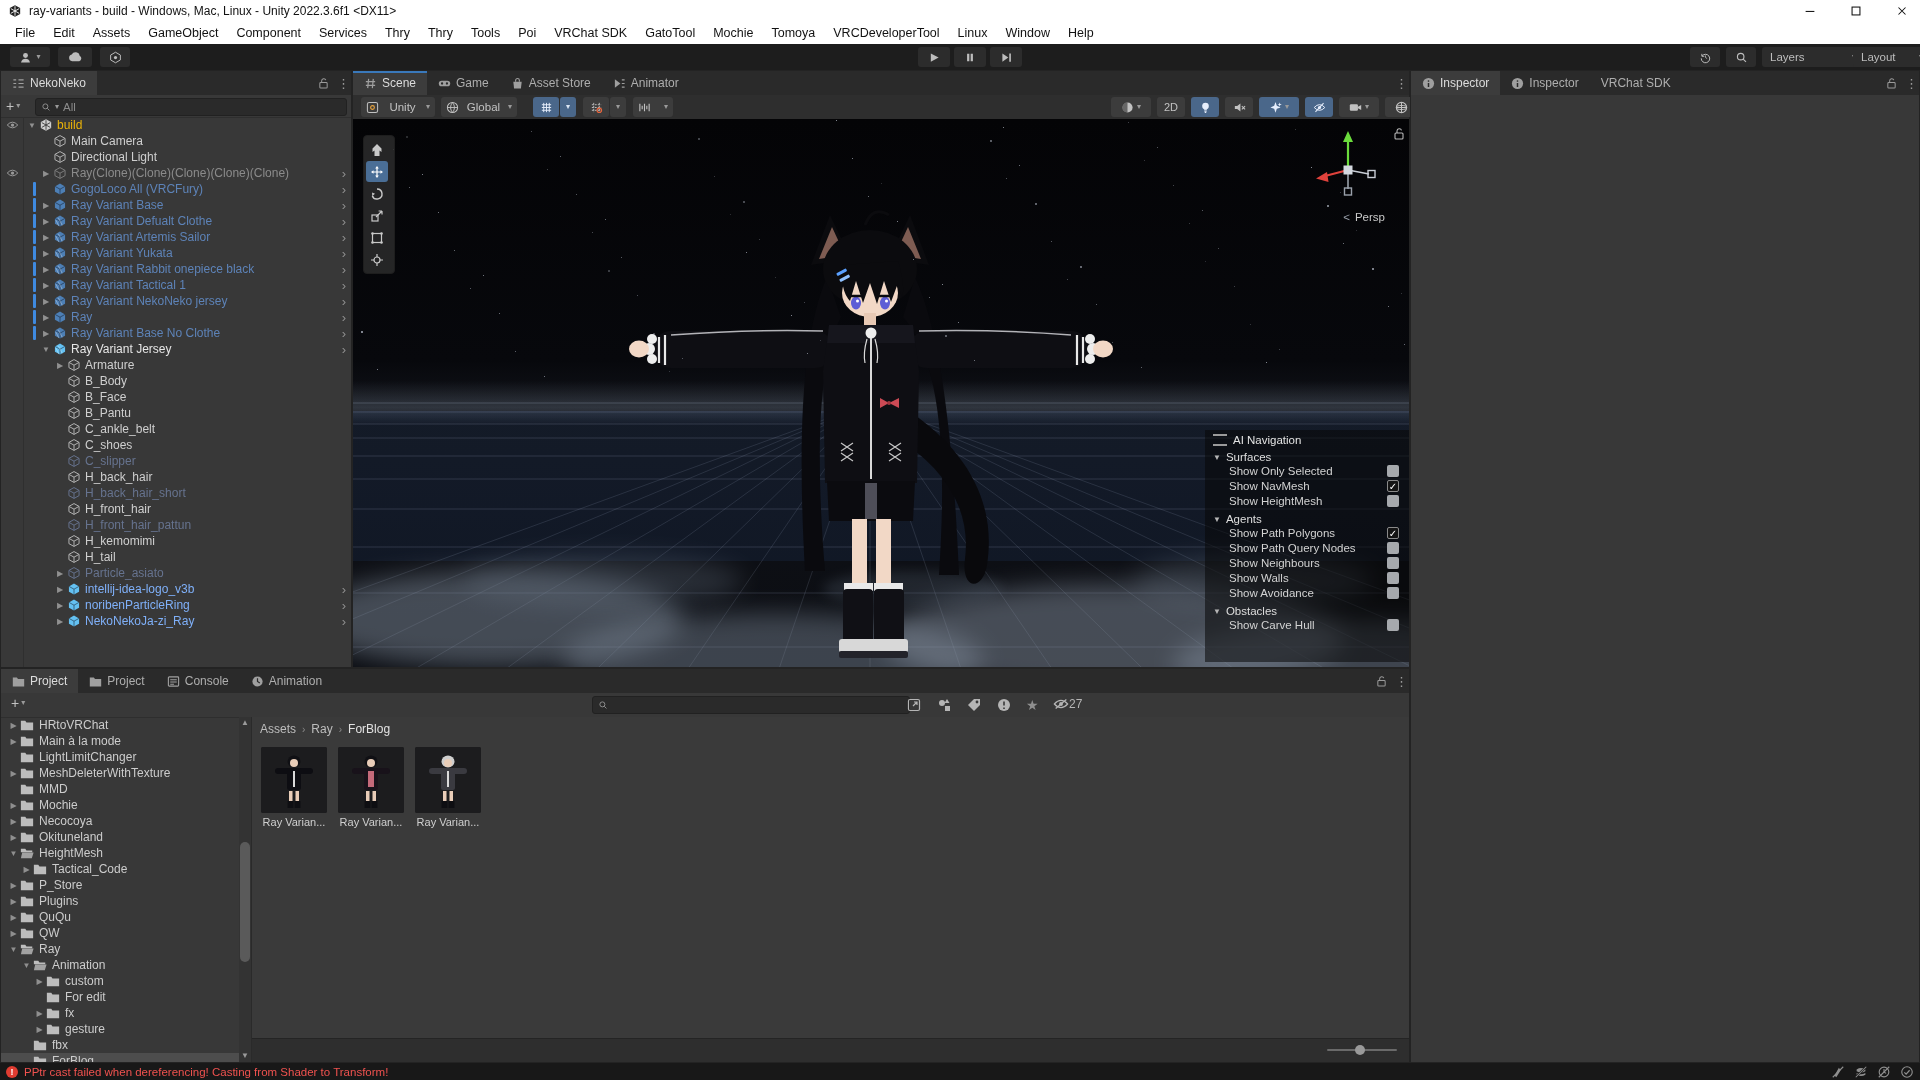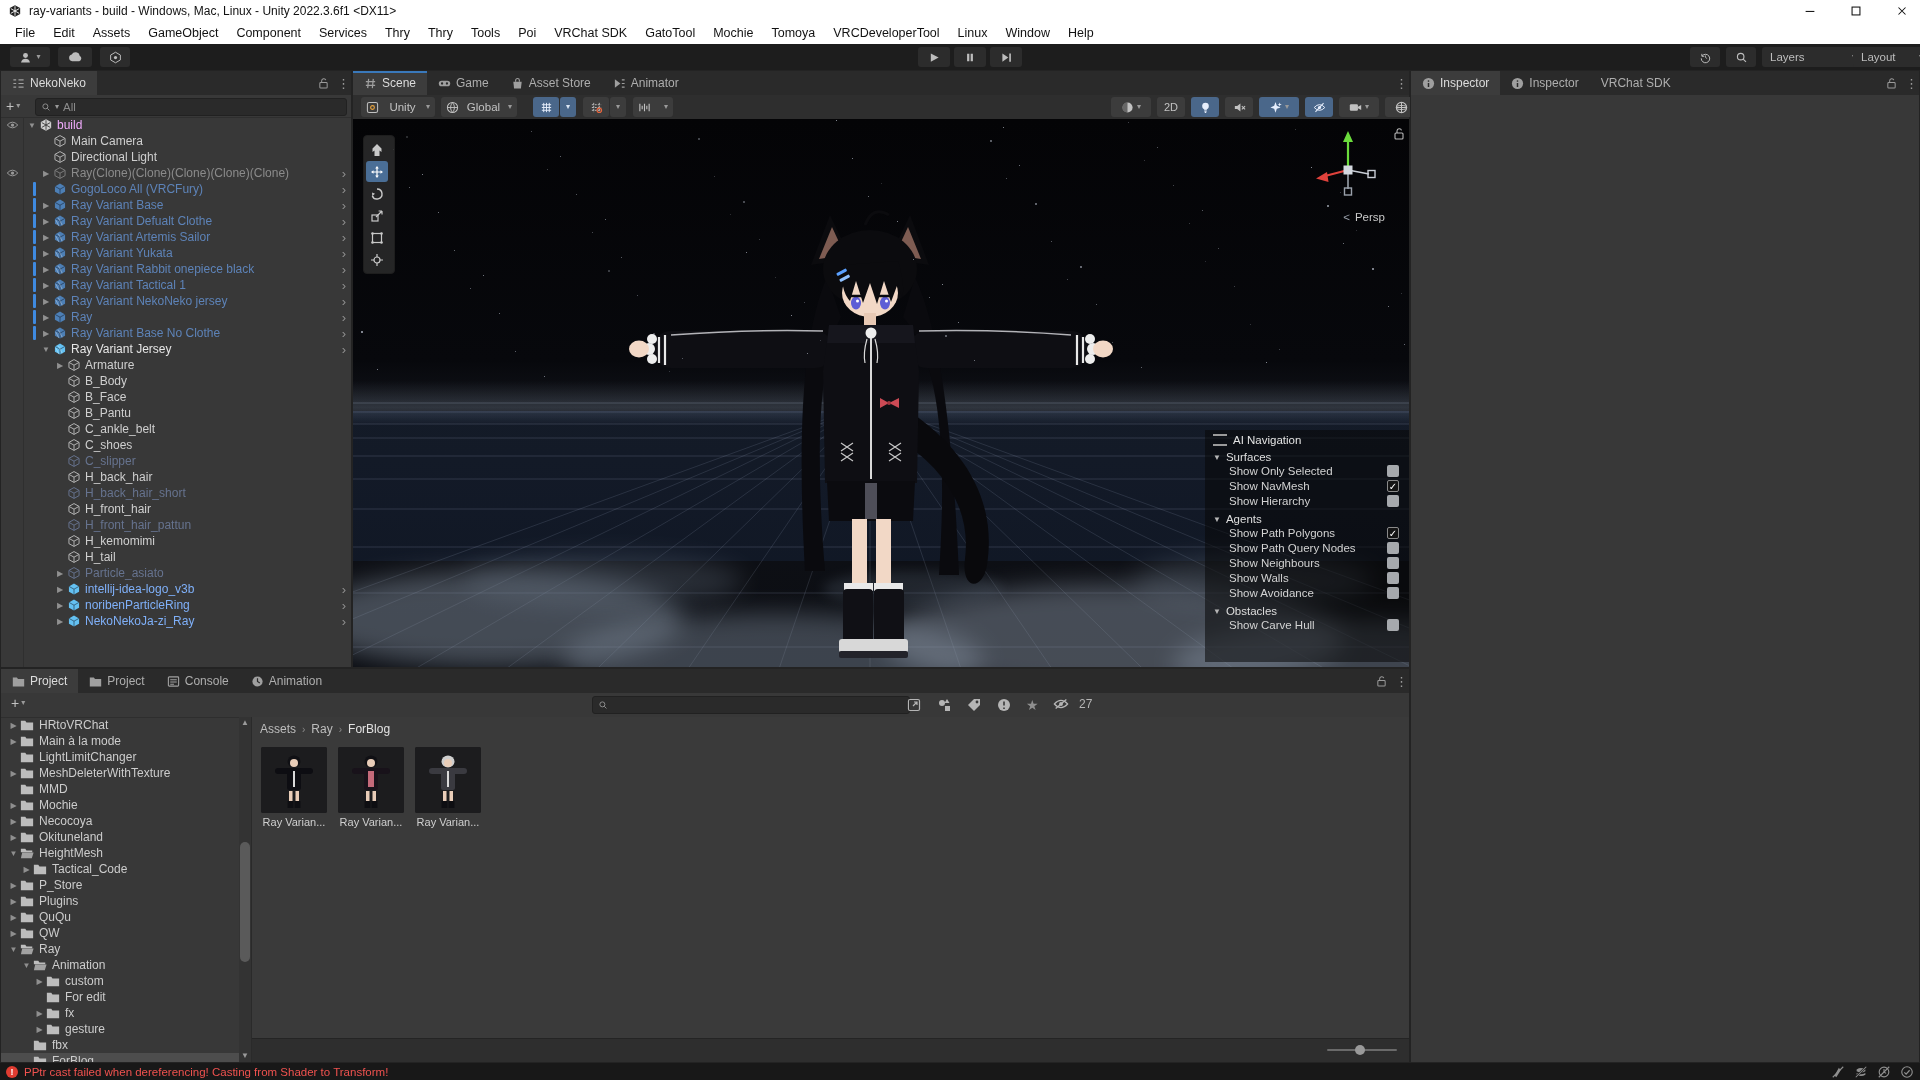--- a/index.html
+++ b/index.html
@@ -44,21 +44,21 @@
   #h-rows{position:absolute;left:0;top:46px;width:100%;bottom:0;overflow:hidden}
   #h-rows::before{content:"";position:absolute;left:22px;top:0;bottom:0;width:1px;background:#2f2f2f}
   .hrow{height:16px;display:flex;align-items:center;position:relative;font-size:12px}
   .hgut{width:22px;flex:0 0 22px;display:flex;align-items:center;justify-content:center;color:#9a9a9a}
   .hgut .ico{width:13px;height:10px}
   .hbar{position:absolute;width:3px;top:1px;bottom:1px;background:#3f8ae0;border-radius:1px}
   .hexp{width:14px;flex:0 0 14px;font-size:8px;color:#909090;text-align:center}
   .hicon{width:14px;height:14px;flex:0 0 14px;margin-right:4px}
   .hlabel{white-space:nowrap}
   .harrow{position:absolute;right:5px;color:#8f8f8f;font-size:13px;line-height:1}
-  .st-white{color:#f0abfc}.st-gray{color:#cfcfcf}.st-faint{color:#8b8b8b}.st-dimObj{color:#66738f}
+  .st-white{color:#eab308}.st-gray{color:#cfcfcf}.st-faint{color:#8b8b8b}.st-dimObj{color:#66738f}
   .st-blueDim{color:#5d83b8}.st-blueBright{color:#7fb0f9}.st-activeVariant{color:#e6e6e6}
   .ic-white{color:#c4c4c4}.ic-gray{color:#b5b5b5}.ic-faint{color:#7e7e7e}.ic-dimObj{color:#66738f}
   .ic-blueDim{color:#4d7fb5}.ic-blueBright{color:#64c1f2}
 
   
   #scene-toolbar{position:absolute;left:0;top:24px;width:100%;height:24px;background:#2e2e2e;border-bottom:1px solid #1f1f1f}
   .sbtn{position:absolute;top:2px;height:20px;background:#3c3c3c;border-radius:3px;color:#c2c2c2;
         display:flex;align-items:center;justify-content:center;gap:3px;font-size:11.5px;padding:0 5px;box-sizing:border-box}
   .sbtn.on{background:#4a678a;color:#e6eefc}
   .sbtn .ico{width:13px;height:13px}
@@ -1182,21 +1182,21 @@
           </div>
           <div class="ov-item">
             <span>Show Only Selected</span>
             <span class="chk off"></span>
           </div>
           <div class="ov-item">
             <span>Show NavMesh</span>
             <span class="chk on">✓</span>
           </div>
           <div class="ov-item">
-            <span>Show Hierarchy</span>
+            <span>Show HeightMesh</span>
             <span class="chk off"></span>
           </div>
           <div class="ov-group">
             <span class="tri">▼</span>
             <span>Agents</span>
           </div>
           <div class="ov-item">
             <span>Show Path Polygons</span>
             <span class="chk on">✓</span>
           </div>
@@ -1304,21 +1304,21 @@
           <circle cx="11" cy="5" r="1.4" fill="#383838"></circle>
         </svg>
       </span>
     <span class="ico prt-ic" style="left:995px">
         <svg viewBox="0 0 16 16">
           <circle cx="8" cy="8" r="6" fill="currentColor"></circle>
           <path d="M8 4.5v4M8 10.5v1.5" stroke="#383838" stroke-width="1.6"></path>
         </svg>
       </span>
     <span class="prt-ic" style="left:1025px;font-size:14px;color:#8f8f8f;width:auto">★</span>
-    <span style="position:absolute;left:1052px;top:4px;display:flex;align-items:flex-start;gap:10px;color:#b5b5b5">
+    <span style="position:absolute;left:1052px;top:4px;display:flex;align-items:flex-start;gap:0;color:#b5b5b5">
       <span class="ico" style="width:16px;height:14px">
           <svg viewBox="0 0 18 14">
             <path d="M1.5 7q7.5-8 15 0-7.5 8-15 0Z" fill="none" stroke="currentColor" stroke-width="1.3"></path>
             <circle cx="9" cy="7" r="2.2" fill="currentColor"></circle>
             <path d="M3 12 15 2" stroke="currentColor" stroke-width="1.4"></path>
           </svg>
         </span>
       <span>27</span>
     </span>
   </div>

